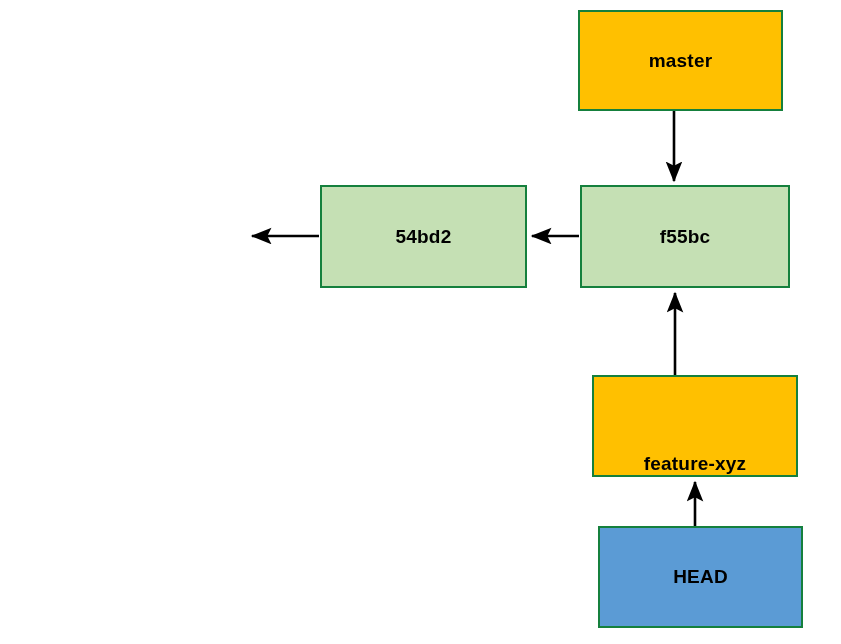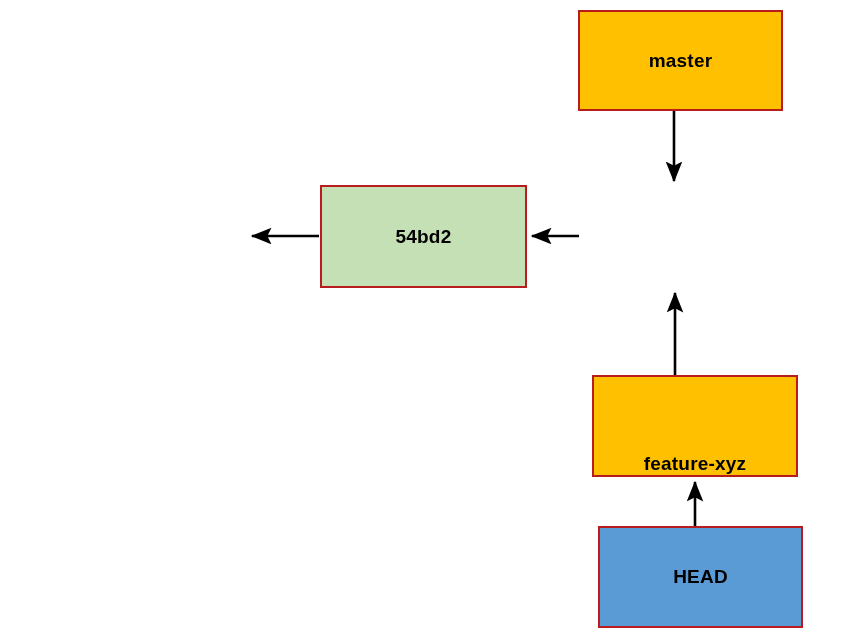--- a/index.html
+++ b/index.html
@@ -13,21 +13,21 @@
   #canvas {
     position: relative;
     width: 841px;
     height: 644px;
     background: #ffffff;
     overflow: hidden;
   }
   .node {
     position: absolute;
     box-sizing: border-box;
-    border: 2px solid #b91c1c;
+    border: 2px solid #15803d;
     display: flex;
     align-items: center;
     justify-content: center;
     font-weight: bold;
     font-size: 19px;
     color: #000000;
     letter-spacing: 0.2px;
     z-index: 2;
   }
   .node-commit  { background: #C5E0B4; }
@@ -69,20 +69,23 @@
 
   <div class="node node-branch" style="left:578px; top:10px; width:205px; height:101px;">
     <span>master</span>
   </div>
 
 
   <div class="node node-commit" style="left:320px; top:185px; width:207px; height:103px;">
     <span>54bd2</span>
   </div>
 
+  <div class="node node-commit" style="left:580px; top:185px; width:210px; height:103px;">
+    <span>f55bc</span>
+  </div>
 
   <div class="node node-branch" style="left:592px; top:375px; width:206px; height:102px;align-items:flex-end;">
     <span>feature-xyz</span>
   </div>
 
   <div class="node node-pointer" style="left:598px; top:526px; width:205px; height:102px;">
     <span>HEAD</span>
   </div>
 
 </div>

